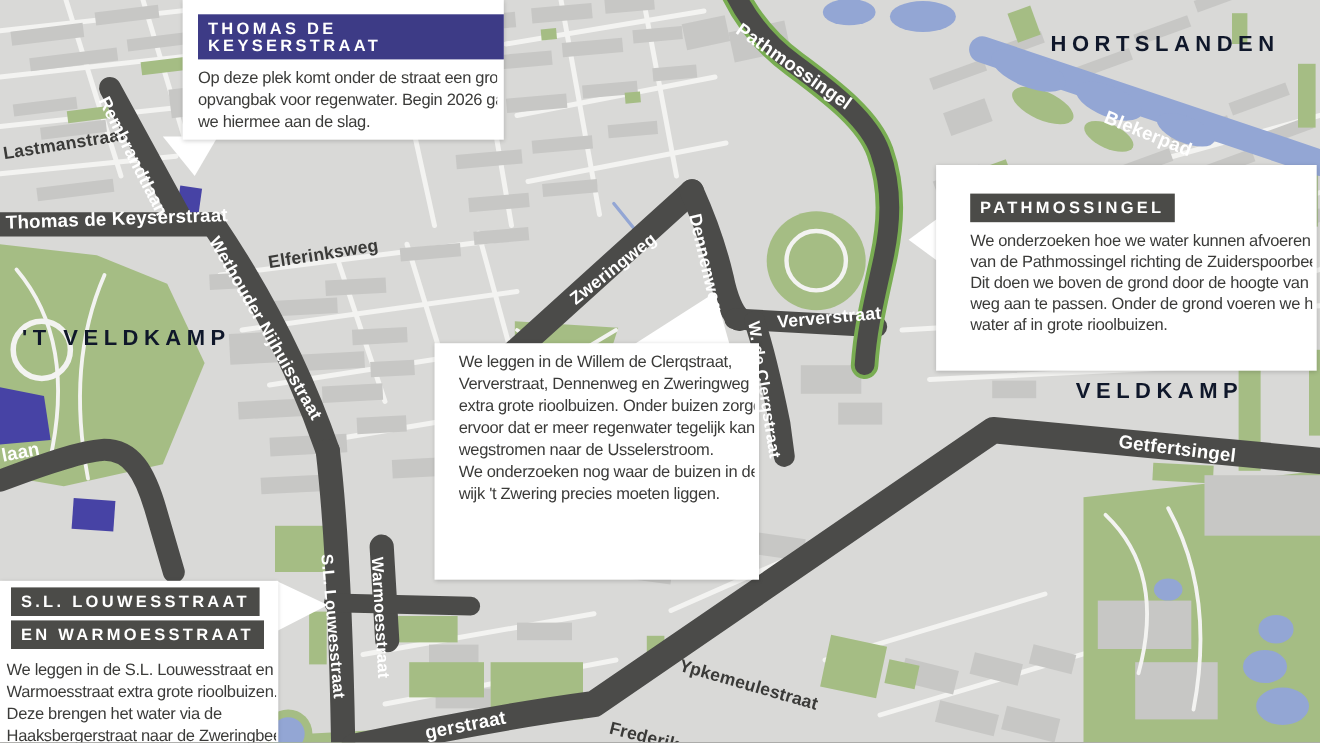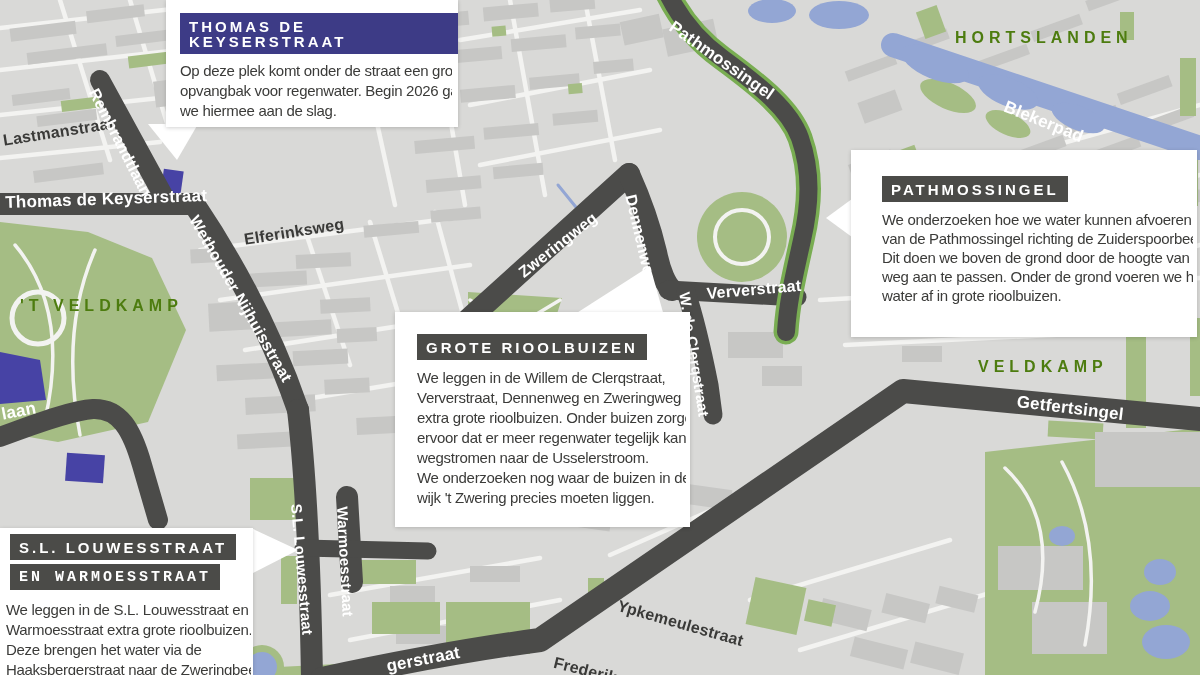--- a/index.html
+++ b/index.html
@@ -11,21 +11,21 @@
   .w{stroke:#f3f3f1;stroke-width:4.5;fill:none;stroke-linecap:round;}
   .wp{stroke:#f3f3f1;stroke-width:3.5;fill:none;stroke-linecap:round;}
   .rd{stroke:#4b4b49;fill:none;stroke-linecap:round;stroke-linejoin:round;}
   .sg{stroke:#79ad52;fill:none;stroke-linecap:round;stroke-linejoin:round;}
   .wa{fill:#93a6d4;}
   .wl{stroke:#93a6d4;fill:none;stroke-linecap:round;}
   .p{fill:#4743a5;}
   .lbl{position:absolute;transform-origin:0 0;white-space:nowrap;font-weight:bold;line-height:1;z-index:3;}
   .rl{color:#ffffff;font-size:16px;letter-spacing:.2px;}
   .gl{color:#3a3a38;font-size:15px;letter-spacing:.2px;}
-  .dl{color:#4d7c0f;font-size:16px;letter-spacing:5px;z-index:3;}
+  .dl{color:#0f172a;font-size:20px;letter-spacing:5px;z-index:3;}
   #pointers{position:absolute;left:0;top:0;z-index:4;}
   .callout{position:absolute;background:#ffffff;z-index:5;box-shadow:0 1px 4px rgba(0,0,0,.18);}
   .chip{display:inline-block;color:#fff;font-weight:bold;font-size:15px;letter-spacing:3px;
         padding:6px 9px 5px 9px;line-height:1;}
   .navy{background:#3d3b86;}
   .gray{background:#4b4b48;}
   .cbody{color:#3b3b39;font-size:15px;line-height:20px;letter-spacing:-0.3px;
          white-space:pre;overflow:hidden;}
 </style>
 </head>
@@ -265,21 +265,21 @@
   <div class="lbl rl" style="left:1018px;top:393px;transform:rotate(7deg);font-size:17px;">Getfertsingel</div>
   <div class="lbl rl" style="left:304px;top:503px;transform:rotate(85deg);font-size:15px;">S.L. Louwesstraat</div>
   <div class="lbl rl" style="left:350px;top:506px;transform:rotate(87deg);font-size:15px;">Warmoesstraat</div>
   <div class="lbl gl" style="left:620px;top:598px;transform:rotate(16deg);font-size:16px;">Ypkemeulestraat</div>
   <div class="lbl rl" style="left:0px;top:406px;transform:rotate(-11deg);font-size:17px;">laan</div>
   <div class="lbl rl" style="left:385px;top:658px;transform:rotate(-11deg);font-size:17px;">gerstraat</div>
   <div class="lbl gl" style="left:556px;top:655px;transform:rotate(14deg);font-size:16px;">Frederik</div>
 
   <div class="lbl dl" style="left:955px;top:30px;">HORTSLANDEN</div>
   <div class="lbl dl" style="left:20px;top:298px;">'T VELDKAMP</div>
-  <div class="lbl dl" style="left:978px;top:359px;">VELDKAMP</div>
+  <div class="lbl dl" style="left:978px;top:346px;">VELDKAMP</div>
 
   <svg id="pointers" width="1200" height="675" viewBox="0 0 1200 675">
     <polygon fill="#ffffff" points="148,124 198,124 177,160"></polygon>
     <polygon fill="#ffffff" points="856,196 856,240 826,218"></polygon>
     <polygon fill="#ffffff" points="572,316 664,316 650,266"></polygon>
     <polygon fill="#ffffff" points="251,528 251,574 298,550"></polygon>
   </svg>
 
   <div class="callout" style="left:166px;top:0;width:292px;height:127px;">
     <div class="chip navy" style="margin:13px 0 0 14px;">THOMAS DE KEYSERSTRAAT</div>
@@ -291,33 +291,32 @@
   <div class="callout" style="left:851px;top:150px;width:346px;height:187px;">
     <div class="chip gray" style="margin:26px 0 0 31px;">PATHMOSSINGEL</div>
     <div class="cbody" style="margin:8px 4px 0 31px;line-height:19px;">We onderzoeken hoe we water kunnen afvoeren
 van de Pathmossingel richting de Zuiderspoorbeek.
 Dit doen we boven de grond door de hoogte van de
 weg aan te passen. Onder de grond voeren we het
 water af in grote rioolbuizen.</div>
   </div>
 
   <div class="callout" style="left:395px;top:312px;width:295px;height:215px;">
-    <div class="chip gray" style="margin:22px 0 0 22px;">GROTE RIOOLBUIZEN</div>
     <div class="cbody" style="margin:8px 4px 0 22px;">We leggen in de Willem de Clerqstraat,
 Ververstraat, Dennenweg en Zweringweg
 extra grote rioolbuizen. Onder buizen zorgen
 ervoor dat er meer regenwater tegelijk kan
 wegstromen naar de Usselerstroom.
 We onderzoeken nog waar de buizen in de
 wijk 't Zwering precies moeten liggen.</div>
   </div>
 
   <div class="callout" style="left:0;top:528px;width:253px;height:147px;">
     <div class="chip gray" style="margin:6px 0 0 10px;">S.L. LOUWESSTRAAT</div>
     <br>
-    <div class="chip gray" style="margin:4px 0 0 10px;font-family:Liberation Mono, monospace;">EN WARMOESSTRAAT</div>
+    <div class="chip gray" style="margin:4px 0 0 10px;">EN WARMOESSTRAAT</div>
     <div class="cbody" style="margin:10px 2px 0 6px;">We leggen in de S.L. Louwesstraat en
 Warmoesstraat extra grote rioolbuizen.
 Deze brengen het water via de
 Haaksbergerstraat naar de Zweringbeek</div>
   </div>
 
 </div>
 
 </body></html>

